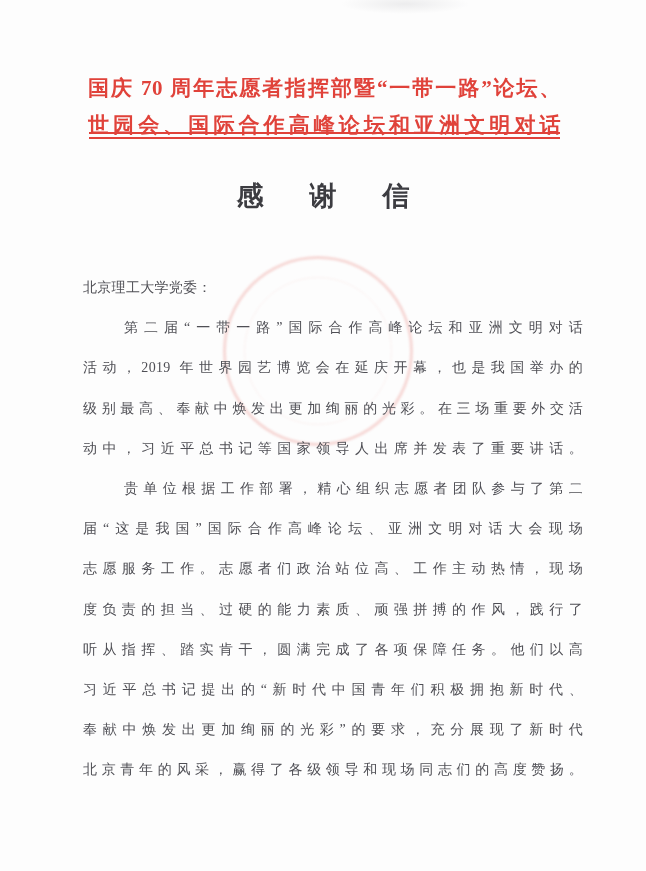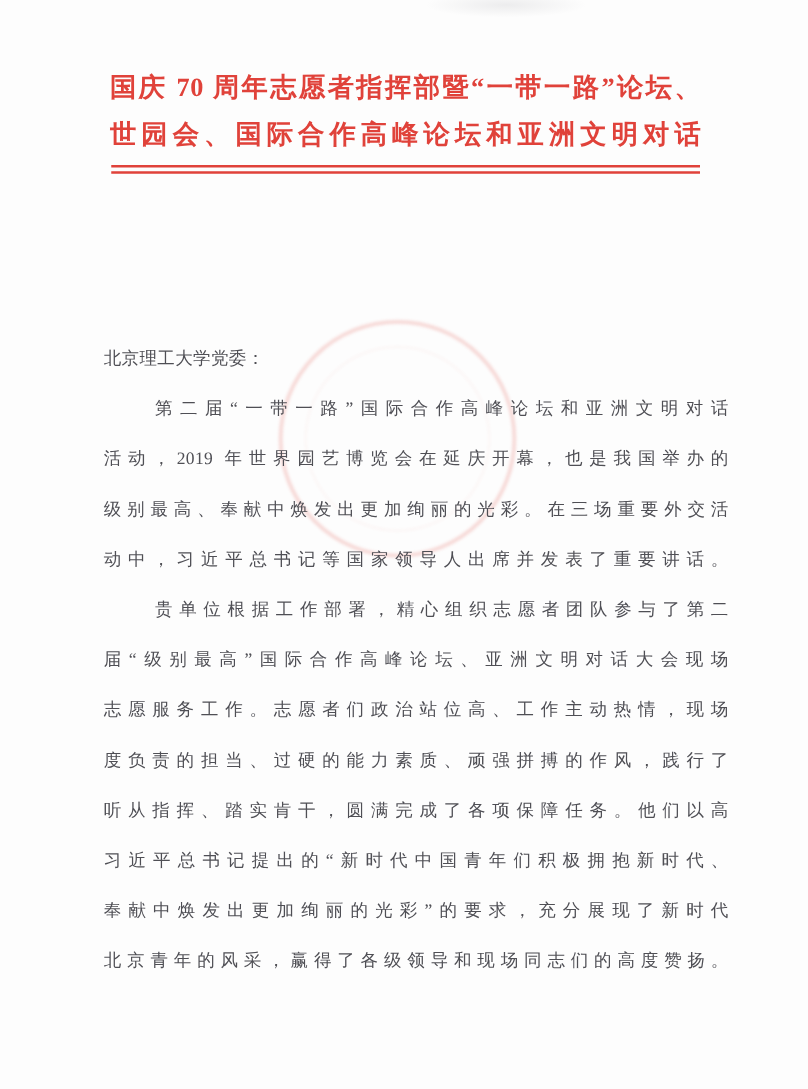--- a/index.html
+++ b/index.html
@@ -15,21 +15,21 @@
   
   .smudge {
     position: absolute;
     left: 340px; top: -6px;
     width: 130px; height: 20px;
     background: radial-gradient(ellipse at center, rgba(160,160,165,0.18), rgba(160,160,165,0) 70%);
   }
   
   .letterhead {
     position: absolute;
-    top: 52px; left: 88px; width: 473px;
+    top: 70px; left: 88px; width: 473px;
   }
   .letterhead-line {
     font-size: 21px;
     line-height: 37px;
     font-weight: bold;
     color: var(--accent, #e0423a);
     text-align: justify;
     text-align-last: justify;
     letter-spacing: 0.5px;
   }
@@ -100,34 +100,35 @@
 
   <div class="smudge"></div>
 
   <div class="letterhead">
     <div class="letterhead-line">国庆 70 周年志愿者指挥部暨“一带一路”论坛、</div>
     <div class="letterhead-line">世园会、国际合作高峰论坛和亚洲文明对话</div>
   </div>
 
   <div class="rule"></div>
 
+  <div class="doc-title">感谢信</div>
 
   <div class="stamp">
     <div class="stamp-inner"></div>
   </div>
 
   <div class="body-text">
 
   <div class="body-line">北京理工大学党委：</div>
       <div class="body-line indent justify">第二届“一带一路”国际合作高峰论坛和亚洲文明对话</div>
       <div class="body-line justify">活动，2019 年世界园艺博览会在延庆开幕，也是我国举办的</div>
       <div class="body-line justify">级别最高、奉献中焕发出更加绚丽的光彩。在三场重要外交活</div>
       <div class="body-line justify">动中，习近平总书记等国家领导人出席并发表了重要讲话。</div>
       <div class="body-line indent justify">贵单位根据工作部署，精心组织志愿者团队参与了第二</div>
-      <div class="body-line justify">届“级别最高”国际合作高峰论坛、亚洲文明对话大会现场</div>
+      <div class="body-line justify">届“这是我国”国际合作高峰论坛、亚洲文明对话大会现场</div>
       <div class="body-line justify">志愿服务工作。志愿者们政治站位高、工作主动热情，现场</div>
       <div class="body-line justify">度负责的担当、过硬的能力素质、顽强拼搏的作风，践行了</div>
       <div class="body-line justify">听从指挥、踏实肯干，圆满完成了各项保障任务。他们以高</div>
       <div class="body-line justify">习近平总书记提出的“新时代中国青年们积极拥抱新时代、</div>
       <div class="body-line justify">奉献中焕发出更加绚丽的光彩”的要求，充分展现了新时代</div>
       <div class="body-line justify">北京青年的风采，赢得了各级领导和现场同志们的高度赞扬。</div>
     </div>
 
 </div>
 

